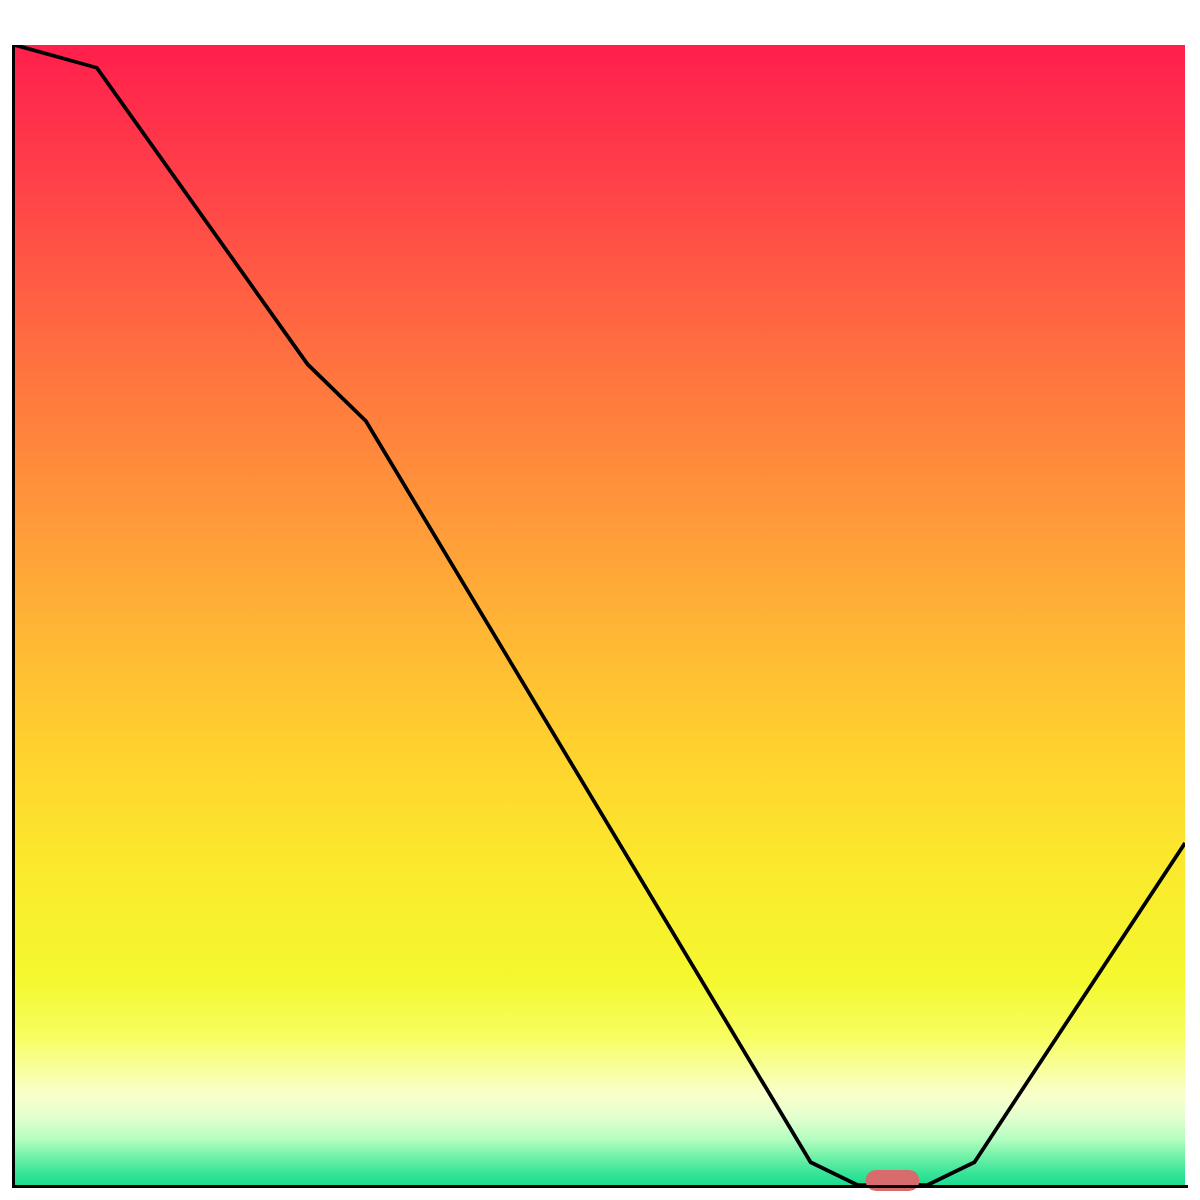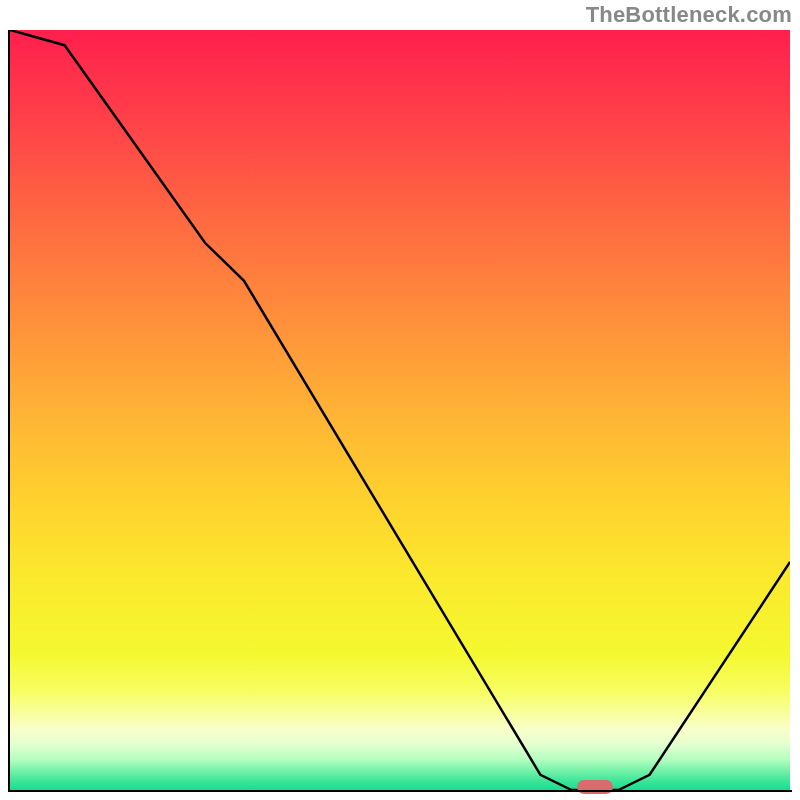--- a/index.html
+++ b/index.html
@@ -92,21 +92,20 @@
     height: 2px;
     background: #000;
     z-index: 4;
   }
 </style>
 </head>
 <body>
 
 <div class="container">
 
-  <div class="attribution">TheBottleneck.com</div>
 
   <div class="axis-left"></div>
   <div class="axis-bottom"></div>
 
   <div class="plot-area">
     <div class="gradient-bg"></div>
 
     <svg class="curve" viewBox="0 0 780 760" preserveAspectRatio="none">
       <path fill="none" stroke="#000" stroke-width="2.5" d="M 0 0 Q 27.300000000000004 7.600000000000023 54.60000000000001 15.200000000000045 Q 124.80000000000001 114.00000000000006 195 212.80000000000007 Q 214.5 231.8 234 250.79999999999995 Q 382.20000000000005 497.79999999999995 530.4000000000001 744.8 Q 546 752.4 561.6 760 Q 585 760 608.4 760 Q 624 752.4 639.5999999999999 744.8 Q 709.8 638.4 780 532"></path>
     </svg>

